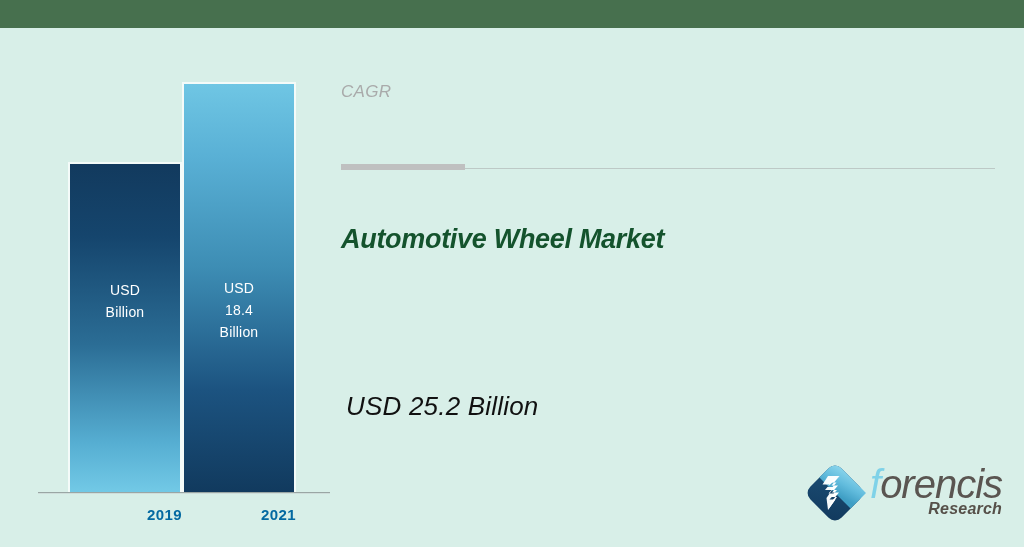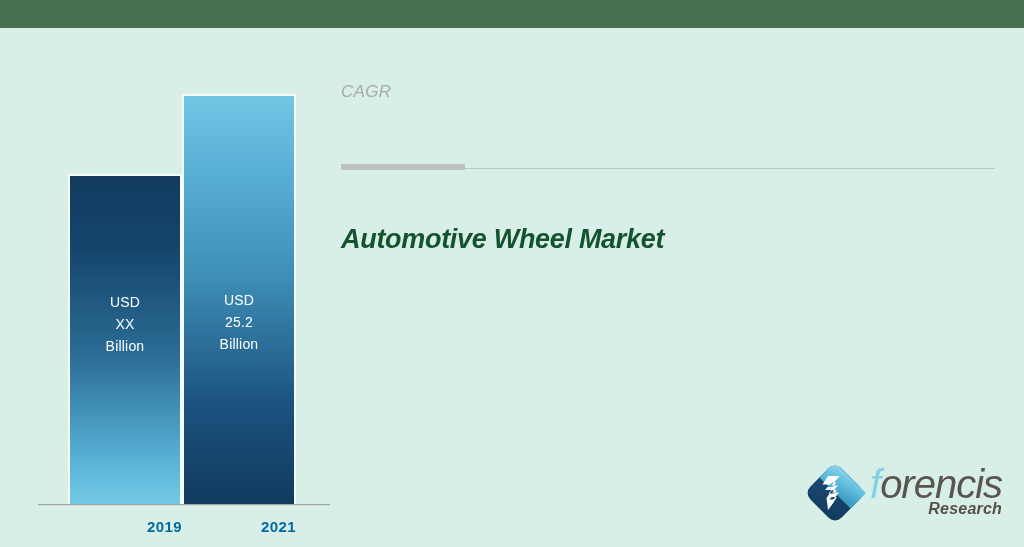--- a/index.html
+++ b/index.html
@@ -27,21 +27,21 @@
     top: 0;
     width: 1024px;
     height: 28px;
     background: #47704e;
   }
 
   
   .chart-area {
     position: absolute;
     left: 0;
-    top: 40px;
+    top: 28px;
     width: 335px;
     height: 397px;
   }
 
   .axis-line {
     position: absolute;
     left: 38px;
     top: 464px;
     width: 292px;
     height: 2px;
@@ -239,29 +239,28 @@
 
 <div id="infographic">
 
   <div class="top-band"></div>
 
   <div class="chart-area">
 
     <div class="bar bar-2019">
       <div class="bar-label">
         <span>USD</span>
-        <span>XX</span>
         <span>Billion</span>
       </div>
     </div>
 
     <div class="bar bar-2024">
       <div class="bar-label">
         <span>USD</span>
-        <span>25.2</span>
+        <span>18.4</span>
         <span>Billion</span>
       </div>
     </div>
 
     <div class="axis-line"></div>
 
     <div class="x-tick x-tick-2019">2019</div>
     <div class="x-tick x-tick-2024">2021</div>
   </div>
 
@@ -271,20 +270,21 @@
 
 
     <div class="divider">
       <div class="thin"></div>
       <div class="thick"></div>
     </div>
 
     <div class="market-title">Automotive Wheel Market</div>
 
 
+    <div class="market-value">USD 25.2 Billion</div>
 
     <div class="logo">
 
       <div class="logo-mark">
         <svg viewBox="0 0 62 62" width="62" height="62" aria-hidden="true">
           <defs>
             <linearGradient id="dgTop" x1="0" y1="0" x2="0.55" y2="1">
               <stop offset="0%" stop-color="#8fd8ee"></stop>
               <stop offset="55%" stop-color="#62bcdd"></stop>
               <stop offset="100%" stop-color="#3f9ec4"></stop>

